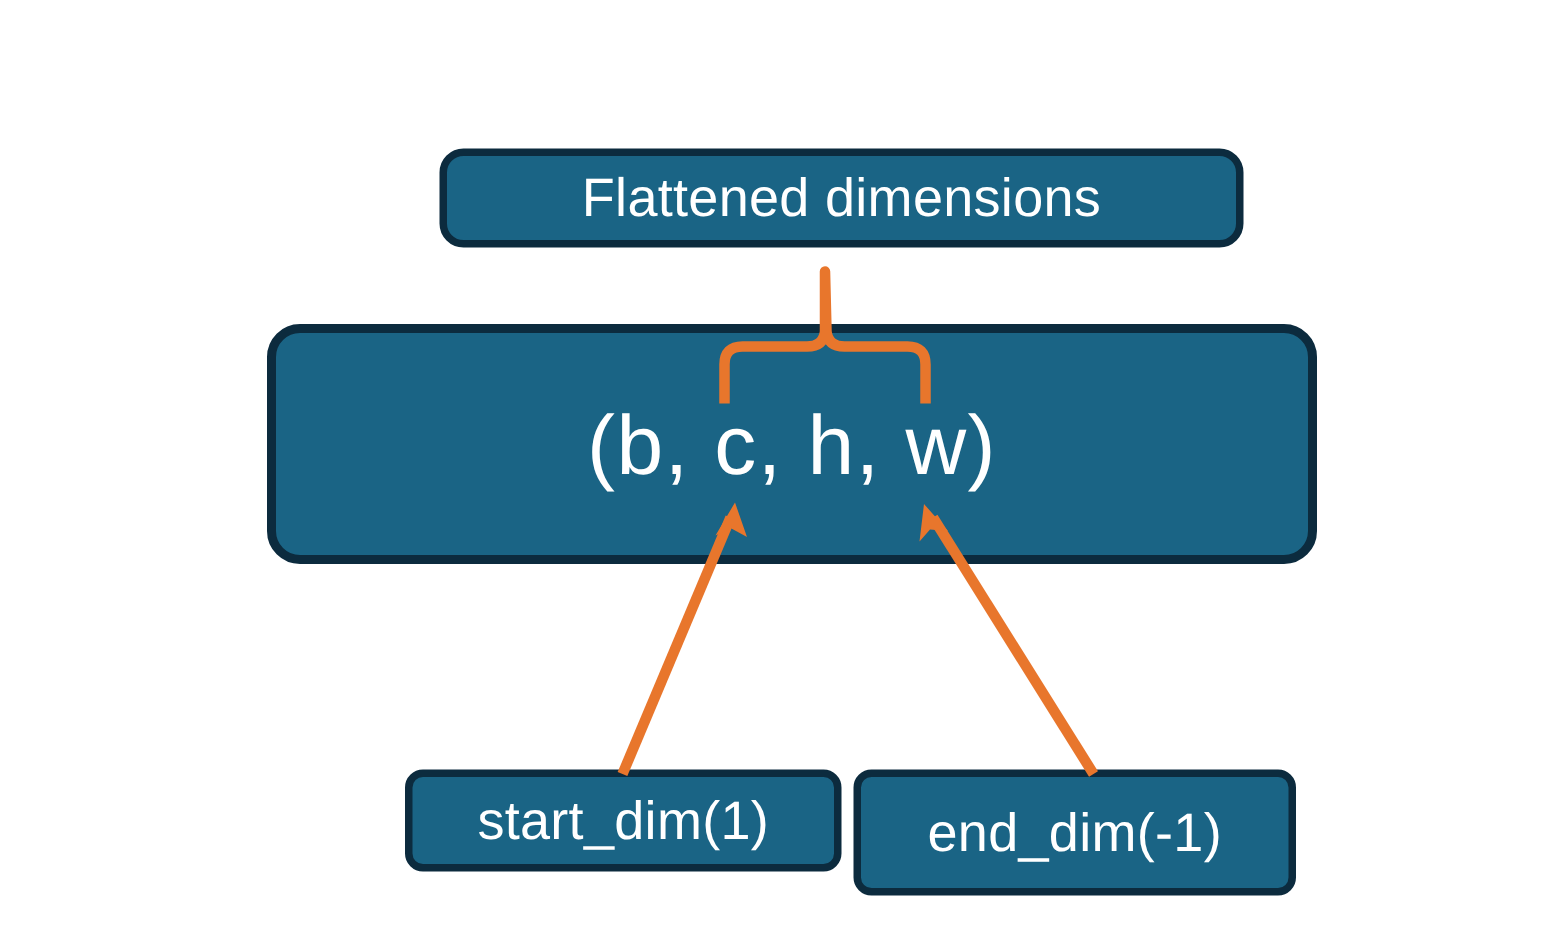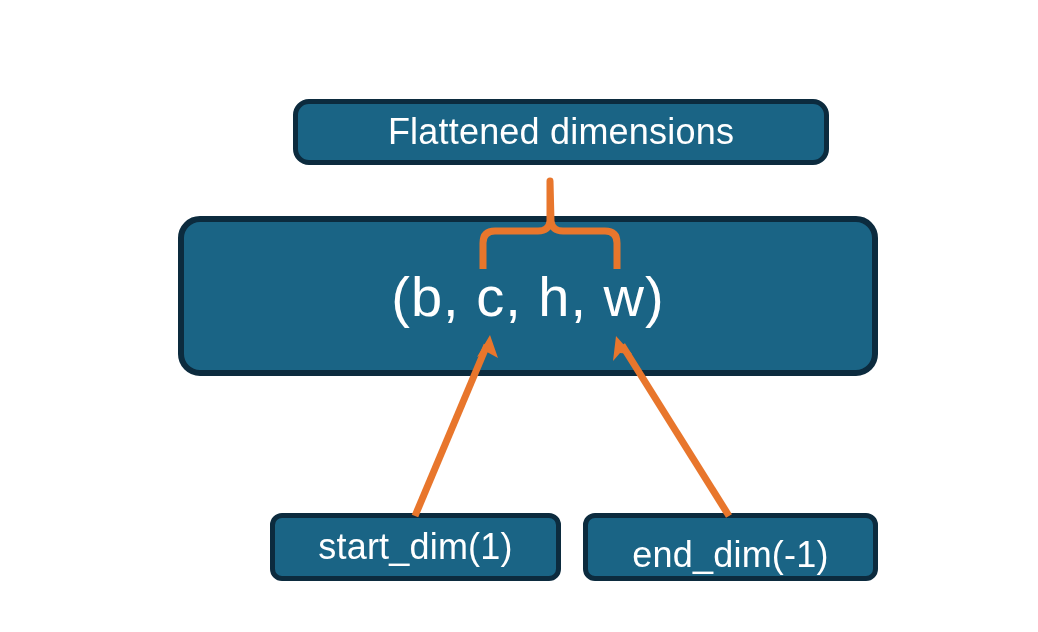--- a/index.html
+++ b/index.html
@@ -63,26 +63,25 @@
 
   #node-start-dim {
     left: 270px;
     top: 513px;
     width: 291px;
     height: 68px;
     font-size: 36px;
   }
 
   #node-end-dim {
-    left: 583px;
+    left: 569px;
     top: 513px;
     width: 295px;
-    height: 68px;
+    height: 84px;
     font-size: 36px;
-    align-items: flex-end;
   }
 
   
   #vector-layer {
     position: absolute;
     left: 0;
     top: 0;
     width: 1038px;
     height: 632px;
     z-index: 3;

